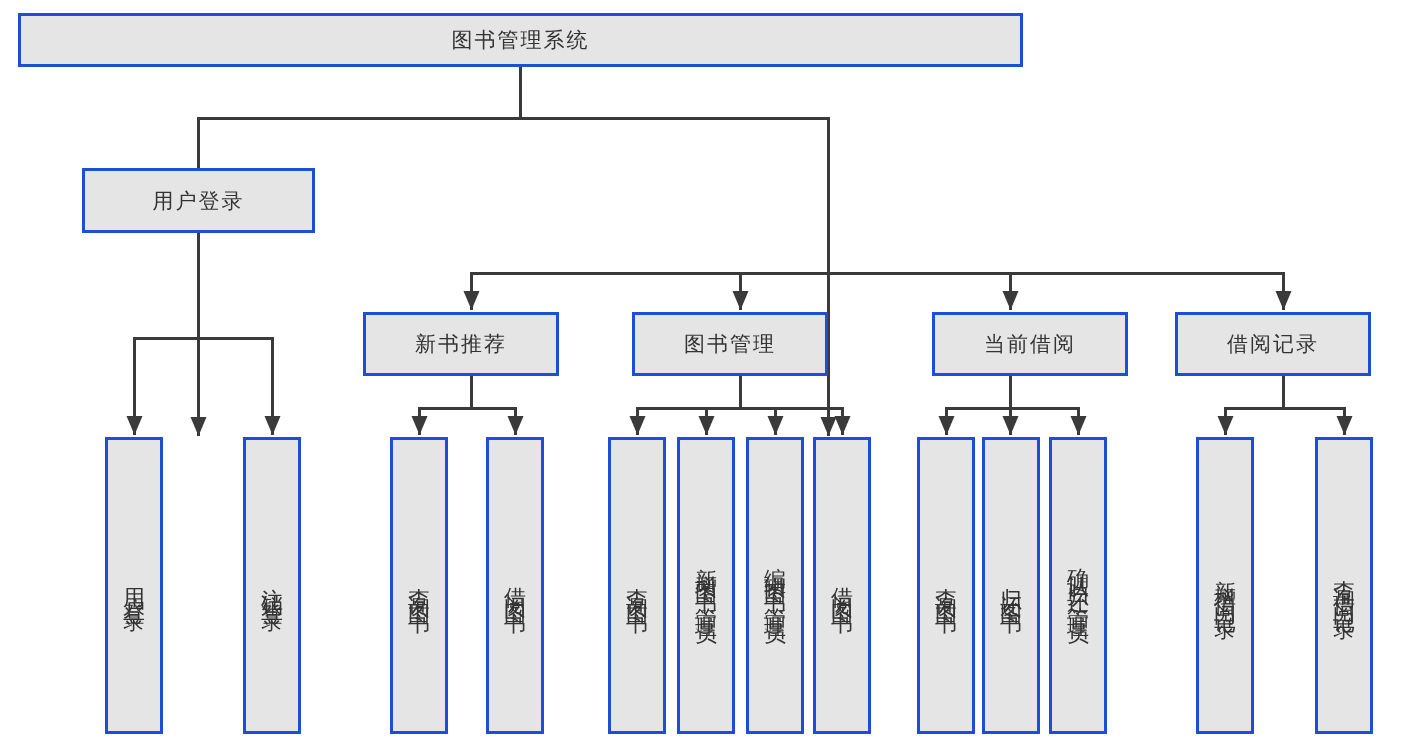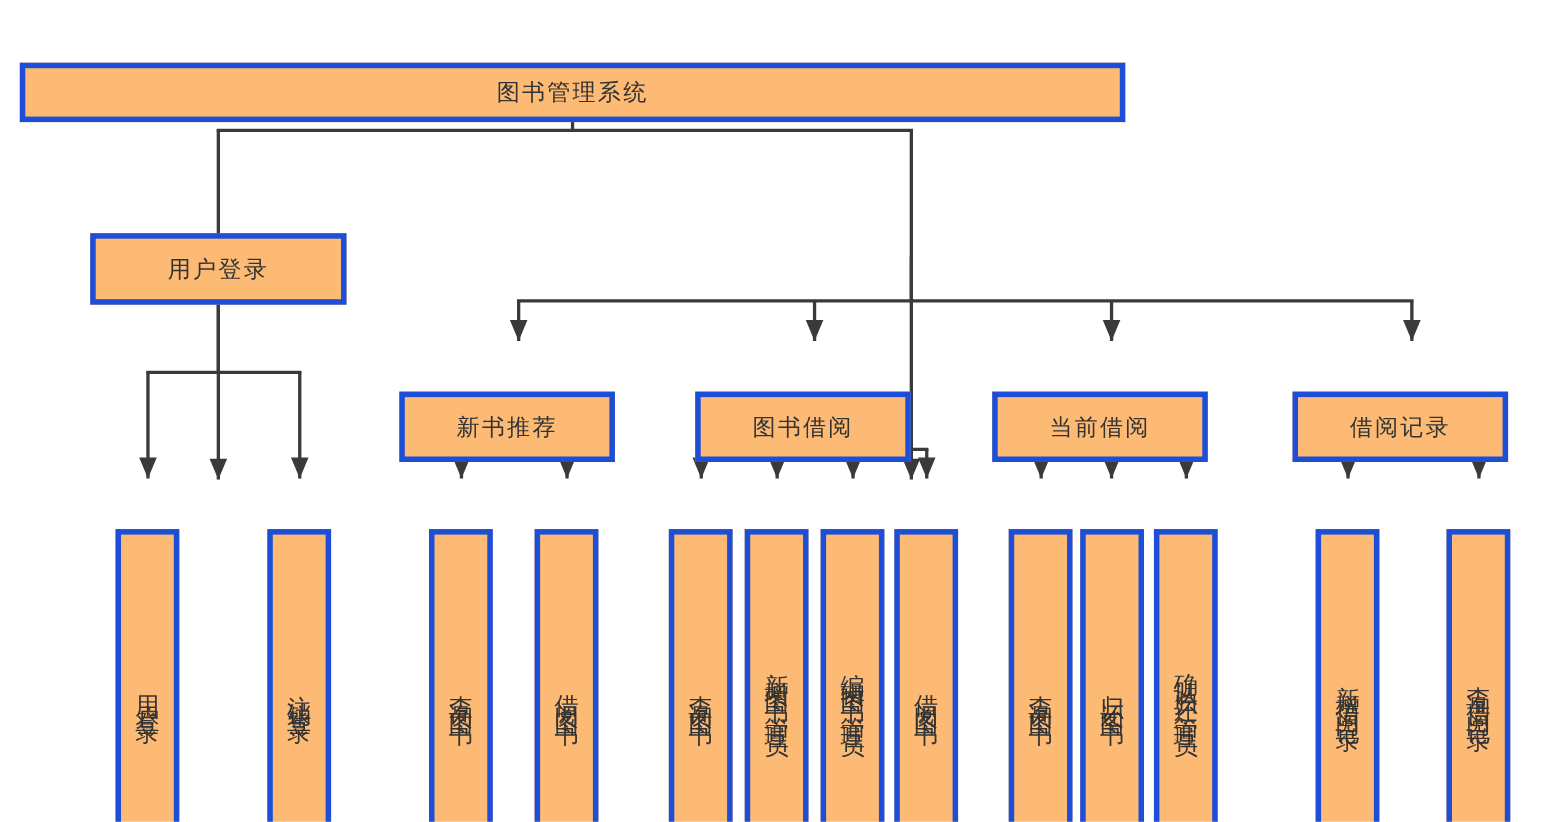--- a/index.html
+++ b/index.html
@@ -4,24 +4,23 @@
 <style>
   html,body{margin:0;padding:0;background:#ffffff;}
   body{
     width:1405px;height:747px;position:relative;overflow:hidden;
     font-family:"Liberation Sans","DejaVu Sans",sans-serif;
     color:#333333;
   }
   .canvas{position:absolute;inset:0;width:1405px;height:747px;}
   .connectors{position:absolute;left:0;top:0;z-index:1;}
   .node{
-    position:absolute;box-sizing:border-box;background:#fdba74;
-    border:5px solid #1d4ed8;display:flex;align-items:center;justify-content:center;
+    position:absolute;box-sizing:border-box;background:#e5e5e5;
+    border:3px solid #1d4ed8;display:flex;align-items:center;justify-content:center;
     z-index:2;
-    margin-top:44px;
   }
   .node .lbl{font-size:21px;letter-spacing:2px;color:#333333;white-space:nowrap;}
   .root{left:18px;top:13px;width:1005px;height:54px;}
   .lvl2{height:65px;width:233px;top:168px;}
   .lvl3{height:64px;width:196px;top:312px;}
   .leaf{top:437px;width:58px;height:297px;}
   .leaf .vtext{
     writing-mode:vertical-rl;text-orientation:mixed;
     font-size:22px;letter-spacing:8px;line-height:1;color:#333333;
   }
@@ -103,23 +102,23 @@
   </div>
 
   <div class="node lvl2" style="left:82px;">
     <span class="lbl">用户登录</span>
   </div>
 
   <div class="node lvl3" style="left:363px;">
     <span class="lbl">新书推荐</span>
   </div>
   <div class="node lvl3" style="left:632px;">
-    <span class="lbl">图书借阅</span>
+    <span class="lbl">图书管理</span>
   </div>
-  <div class="node lvl3" style="left:902px;">
+  <div class="node lvl3" style="left:932px;">
     <span class="lbl">当前借阅</span>
   </div>
   <div class="node lvl3" style="left:1175px;">
     <span class="lbl">借阅记录</span>
   </div>
 
   <div class="node leaf" style="left:105px;">
     <span class="vtext">用户登录</span>
   </div>
   <div class="node leaf" style="left:243px;">

